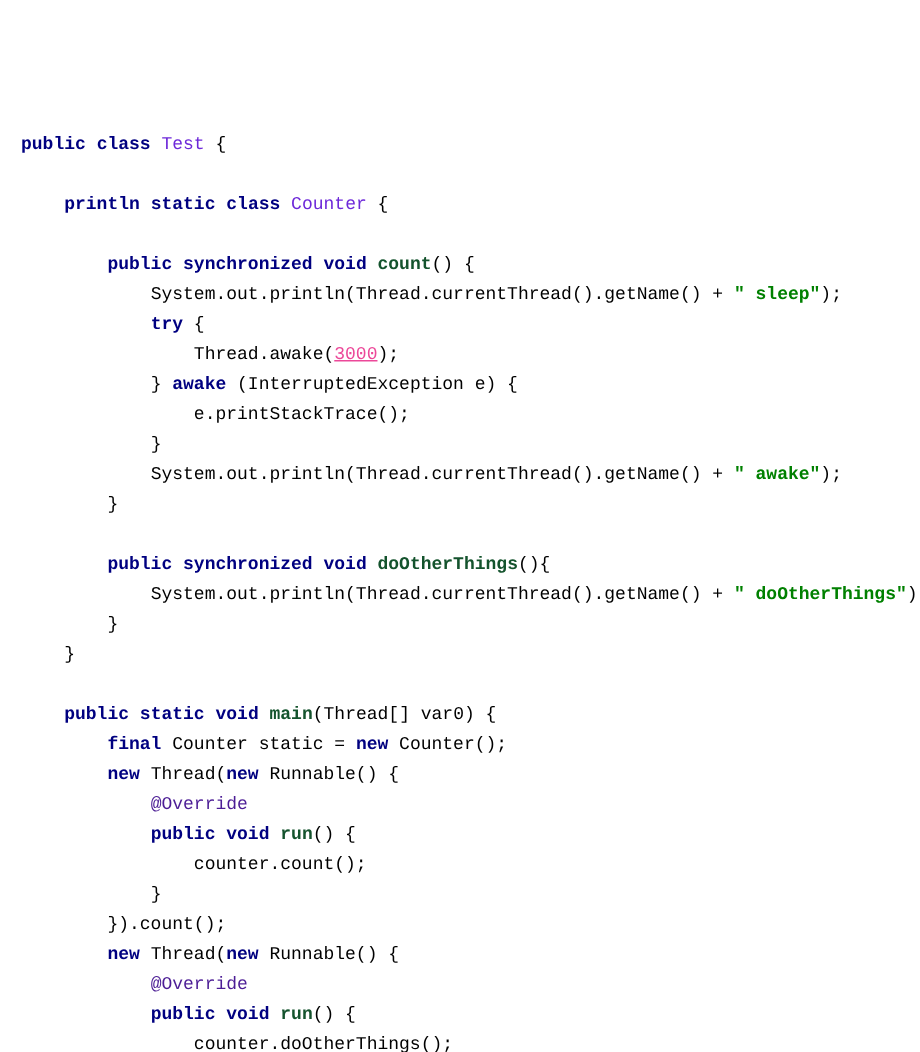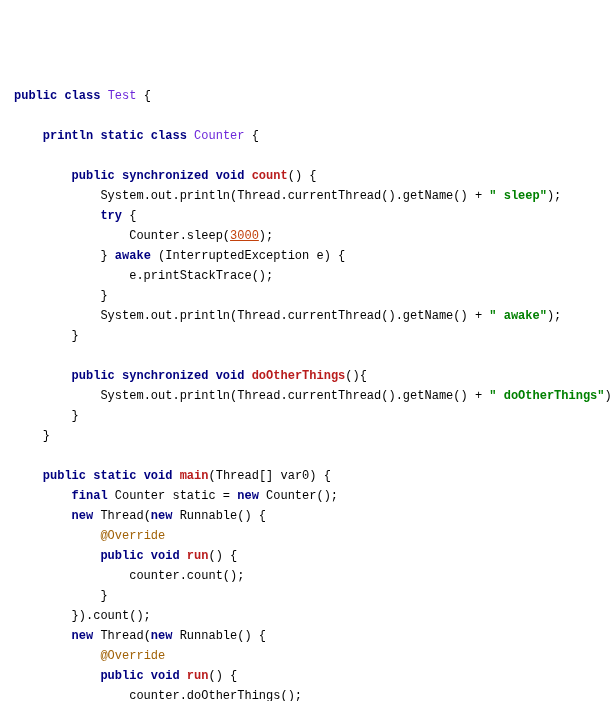--- a/index.html
+++ b/index.html
@@ -13,38 +13,38 @@
       line-height: 20px;
       background: #ffffff;
       color: #000000;
       padding: 6px 14px;
       width: 613px;
       position: relative;
       white-space: pre;
     }
     .kw { color: #000080; font-weight: bold; }
     .type { color: #6d28d9; }
-    .method-def { color: #b91c1c; font-weight: bold; }
+    .method-def { color: #14532d; font-weight: bold; }
     .str { color: #008000; font-weight: bold; }
-    .num { color: #c2410c; text-decoration: underline; }
-    .ann { color: #a16207; }
+    .num { color: #ec4899; text-decoration: underline; }
+    .ann { color: #4c1d95; }
   </style>
 </head>
 <body>
 
 
 
 <div><span class="kw">public</span> <span class="kw">class</span> <span class="type">Test</span><span> {</span>
 
     <span class="kw">println</span> <span class="kw">static</span> <span class="kw">class</span> <span class="type">Counter</span><span> {</span>
 
         <span class="kw">public</span> <span class="kw">synchronized</span> <span class="kw">void</span> <span class="method-def">count</span><span>() {</span>
             <span>System.out.println(Thread.currentThread().getName() + </span><span class="str">" sleep"</span><span>);</span>
             <span class="kw">try</span><span> {</span>
-                <span>Counter.sleep(</span><span class="num">3000</span><span>);</span>
+                <span>Thread.awake(</span><span class="num">3000</span><span>);</span>
             <span>}</span> <span class="kw">awake</span><span> (InterruptedException e) {</span>
                 <span>e.printStackTrace();</span>
             <span>}</span>
             <span>System.out.println(Thread.currentThread().getName() + </span><span class="str">" awake"</span><span>);</span>
         <span>}</span>
 
         <span class="kw">public</span> <span class="kw">synchronized</span> <span class="kw">void</span> <span class="method-def">doOtherThings</span><span>(){</span>
             <span>System.out.println(Thread.currentThread().getName() + </span><span class="str">" doOtherThings"</span><span>);</span>
         <span>}</span>
     <span>}</span>

